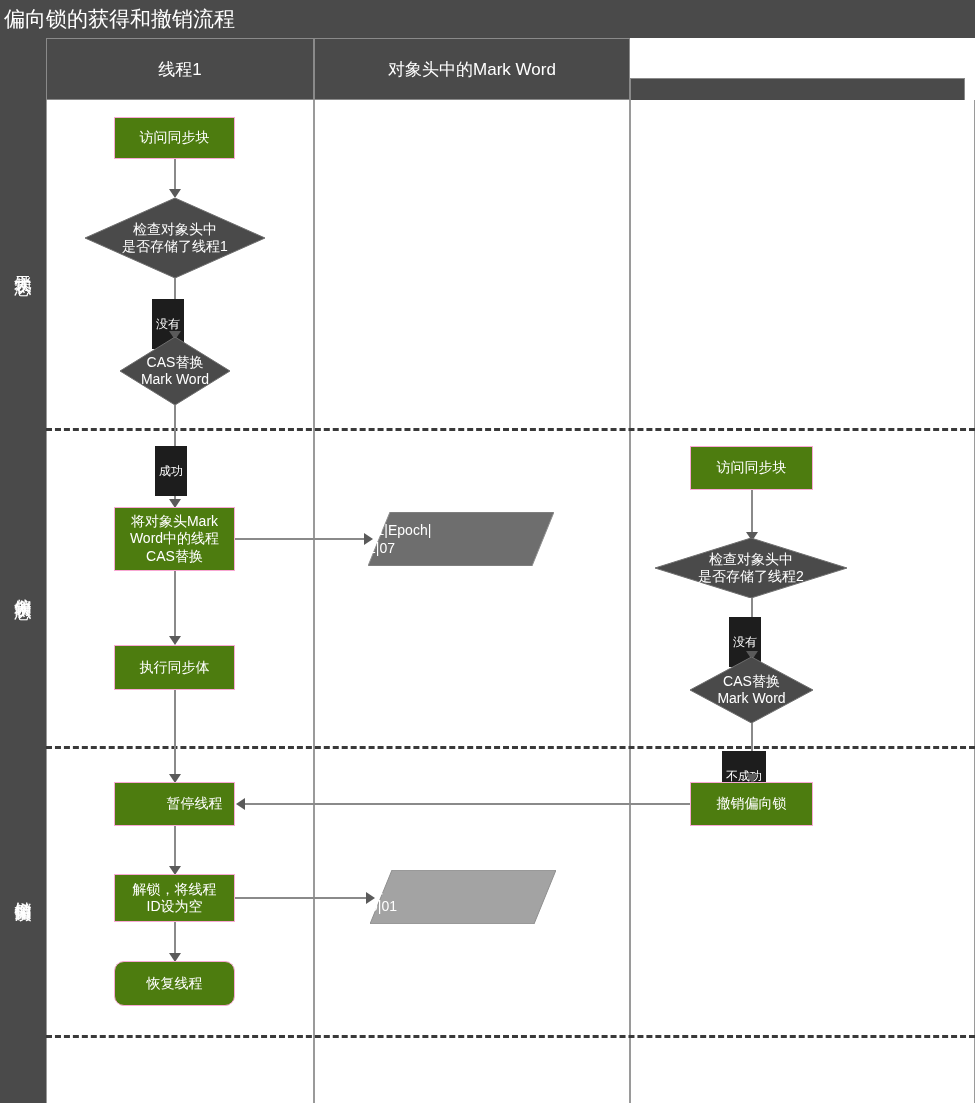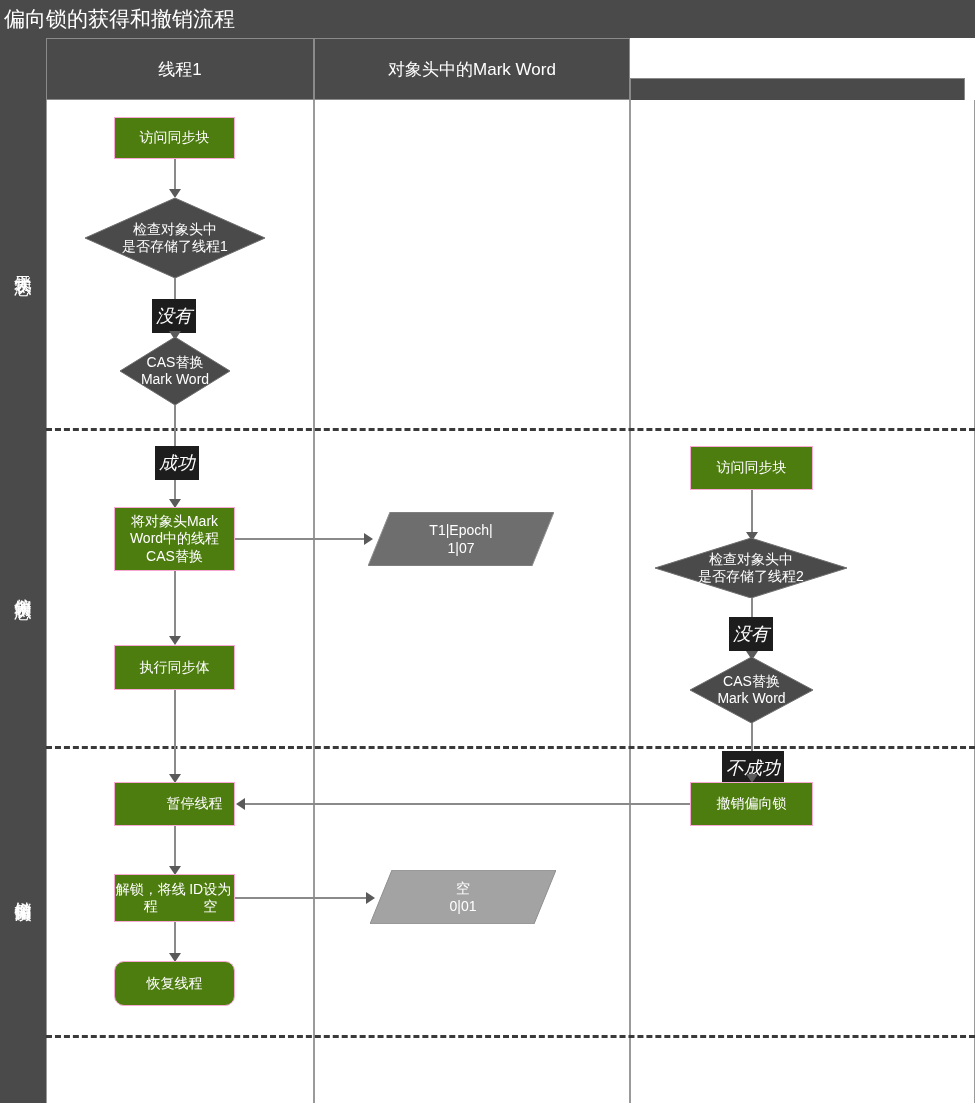--- a/index.html
+++ b/index.html
@@ -30,35 +30,35 @@
   .node{position:absolute;box-sizing:border-box;display:flex;align-items:center;
         justify-content:center;text-align:center;color:#ffffff;font-size:14px;line-height:1.25;}
   .box{background:#4d7c0f;border:1px solid #f9a8d4;}
   .diamond{background:transparent;}
   .diamond .dshape{position:absolute;left:0;top:0;width:100%;height:100%;}
   .diamond .dtext{position:relative;z-index:2;width:100%;}
 
   .para{position:absolute;}
   .para svg{position:absolute;left:0;top:0;}
   .para .ptext{position:absolute;left:0;top:0;width:100%;height:100%;display:flex;
-               flex-direction:column;align-items:center;justify-content:center;
+               flex-direction:column;align-items:flex-start;justify-content:center;
                color:#ffffff;font-size:14px;line-height:1.3;z-index:2;text-align:center;}
 
   
   .vline{position:absolute;width:2px;background:#8a8a8a;}
   .hline{position:absolute;height:2px;background:#8a8a8a;}
   .arrow-d{position:absolute;width:0;height:0;border-left:6px solid transparent;
            border-right:6px solid transparent;border-top:9px solid #5a5a5a;}
   .arrow-r{position:absolute;width:0;height:0;border-top:6px solid transparent;
            border-bottom:6px solid transparent;border-left:9px solid #5a5a5a;}
   .arrow-l{position:absolute;width:0;height:0;border-top:6px solid transparent;
            border-bottom:6px solid transparent;border-right:9px solid #5a5a5a;}
 
-  .edge-label{position:absolute;background:#1d1d1d;color:#ffffff;font-size:18px;
-              padding:5px 4px;white-space:nowrap;line-height:1.35;font-style:italic;}
+  .edge-label{position:absolute;background:#1d1d1d;color:#ffffff;font-size:12px;
+              padding:17px 4px;white-space:nowrap;line-height:1.35;}
 </style>
 </head>
 <body>
 
 <div id="root">
 
   <div class="title-bar">偏向锁的获得和撤销流程</div>
 
   <div class="lane-col"></div>
   <div class="lane-label" style="top:100px;height:328px;">无锁状态</div>
@@ -122,21 +122,21 @@
   <div class="node box" style="left:114px;top:645px;width:121px;height:45px;">执行同步体</div>
 
   <div class="vline" style="left:174px;top:690px;height:88px;"></div>
   <div class="arrow-d" style="left:169px;top:774px;"></div>
 
   <div class="node box" style="left:114px;top:782px;width:121px;height:44px;padding-left:40px;">暂停线程</div>
 
   <div class="vline" style="left:174px;top:826px;height:46px;"></div>
   <div class="arrow-d" style="left:169px;top:866px;"></div>
 
-  <div class="node box" style="left:114px;top:874px;width:121px;height:48px;flex-direction:row;">
+  <div class="node box" style="left:114px;top:874px;width:121px;height:48px;flex-direction:column;">
     <span>解锁，将线程</span>
     <span>ID设为空</span>
   </div>
 
   <div class="vline" style="left:174px;top:922px;height:38px;"></div>
   <div class="arrow-d" style="left:169px;top:953px;"></div>
 
   <div class="node box" style="left:114px;top:961px;width:121px;height:45px;border-radius:10px;">恢复线程</div>
 
   <div class="hline" style="left:235px;top:538px;width:133px;"></div>

